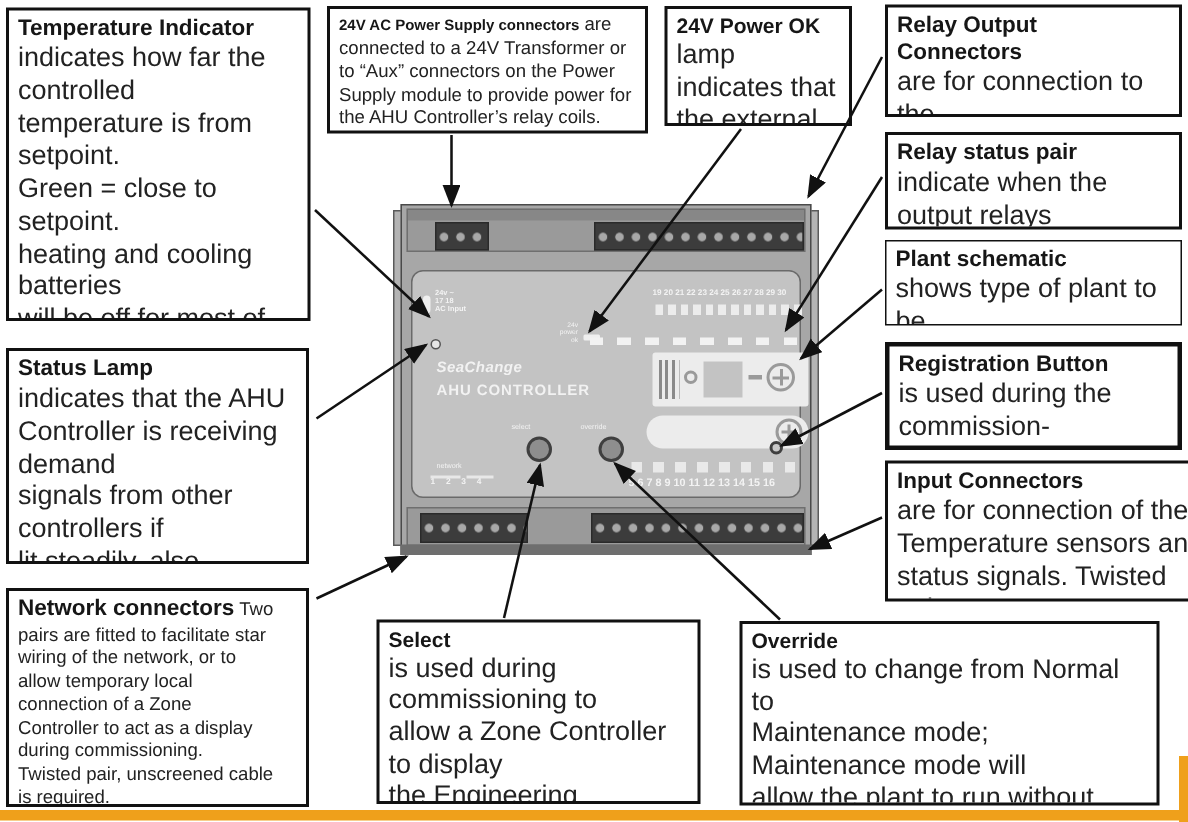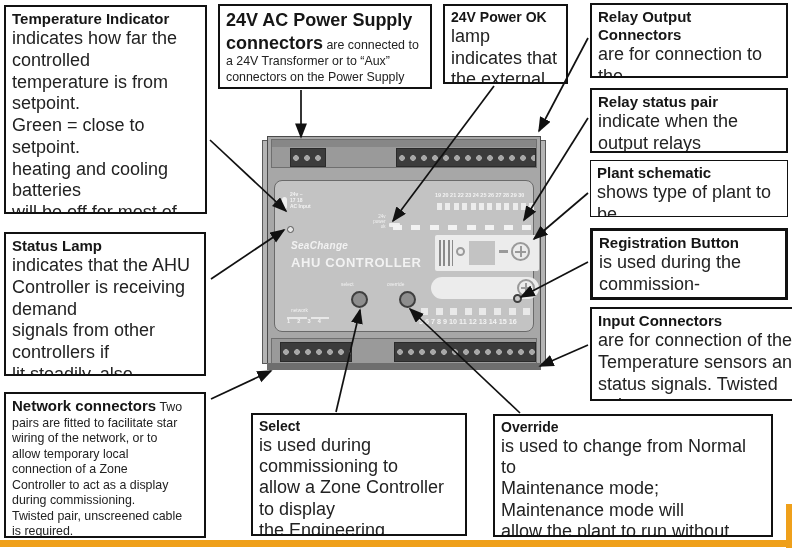--- a/index.html
+++ b/index.html
@@ -10,42 +10,42 @@
   
   .callout{
     position:absolute;background:#fff;border:2px solid #111;
     padding:3px 6px;box-sizing:border-box;overflow:hidden;
   }
   .callout.thin{border-width:1px;}
   .callout.thick{border-width:3px;}
   .c-title{font-weight:bold;font-size:15px;line-height:1.2;white-space:pre-line;color:#161616;}
   .c-body{font-size:18px;line-height:1.21;white-space:pre-line;color:#222;}
   .c-flow{margin:0;font-size:12.4px;line-height:1.25;white-space:pre-line;color:#222;}
-  .c-title-inline{font-weight:bold;font-size:18px;color:#161616;}
+  .c-title-inline{font-weight:bold;font-size:10px;color:#161616;}
   
   #arrows{position:absolute;left:0;top:0;pointer-events:none;}
   
   #device{position:absolute;left:262px;top:136px;width:284px;height:238px;}
   #device .abs{position:absolute;box-sizing:border-box;}
   .flange{background:#b4b4b4;border:1px solid #5a5a5a;}
   .dev-body{background:#a7a7a7;border:1px solid #4a4a4a;}
   .rail{background:#9a9a9a;border:1px solid #6f6f6f;}
   .rail-topstrip{background:#878787;}
   .tstrip{
     background-color:#3c3c3c;
     background-image:radial-gradient(circle at 5px 9px,#a8a8a8 2.6px,transparent 3.1px);
     background-size:11px 18px;border:1px solid #2a2a2a;
   }
   .baseline{background:#6e6e6e;}
   .panel{background:#c3c3c3;border:1px solid #6a6a6a;border-radius:8px;}
   .tiny{color:#f3f3f3;font-size:8px;line-height:1.15;transform-origin:left top;white-space:pre-line;}
   .pill{background:#efefef;border-radius:3px;}
   .dot{border-radius:50%;border:1px solid #555;background:#e6e6e6;}
   .brand{color:#f2f2f2;font-style:italic;font-weight:bold;font-size:10px;letter-spacing:.3px;}
-  .model{color:#f2f2f2;font-weight:bold;font-size:13px;letter-spacing:.6px;}
+  .model{color:#f2f2f2;font-weight:bold;font-size:10px;letter-spacing:.6px;}
   .lamp-dashes{background:repeating-linear-gradient(90deg,#f2f2f2 0 9px,transparent 9px 18.5px);}
   .relay-icons{background:repeating-linear-gradient(90deg,#ececec 0 5px,transparent 5px 8.4px);}
   .in-ticks{background:repeating-linear-gradient(90deg,#e9e9e9 0 7px,transparent 7px 14.6px);}
   .schem{background:#ececec;border-radius:2px;}
   .schem-stripes{background:repeating-linear-gradient(90deg,#8a8a8a 0 2px,transparent 2px 4.5px);}
   .schem-circ{border:2px solid #9a9a9a;border-radius:50%;}
   .schem-cut{background:#c3c3c3;}
   .schem-minus{background:#9a9a9a;}
   .fan{border:2px solid #9a9a9a;border-radius:50%;}
   .fan .vb{position:absolute;left:50%;top:2px;bottom:2px;width:2px;margin-left:-1px;background:#9a9a9a;}

